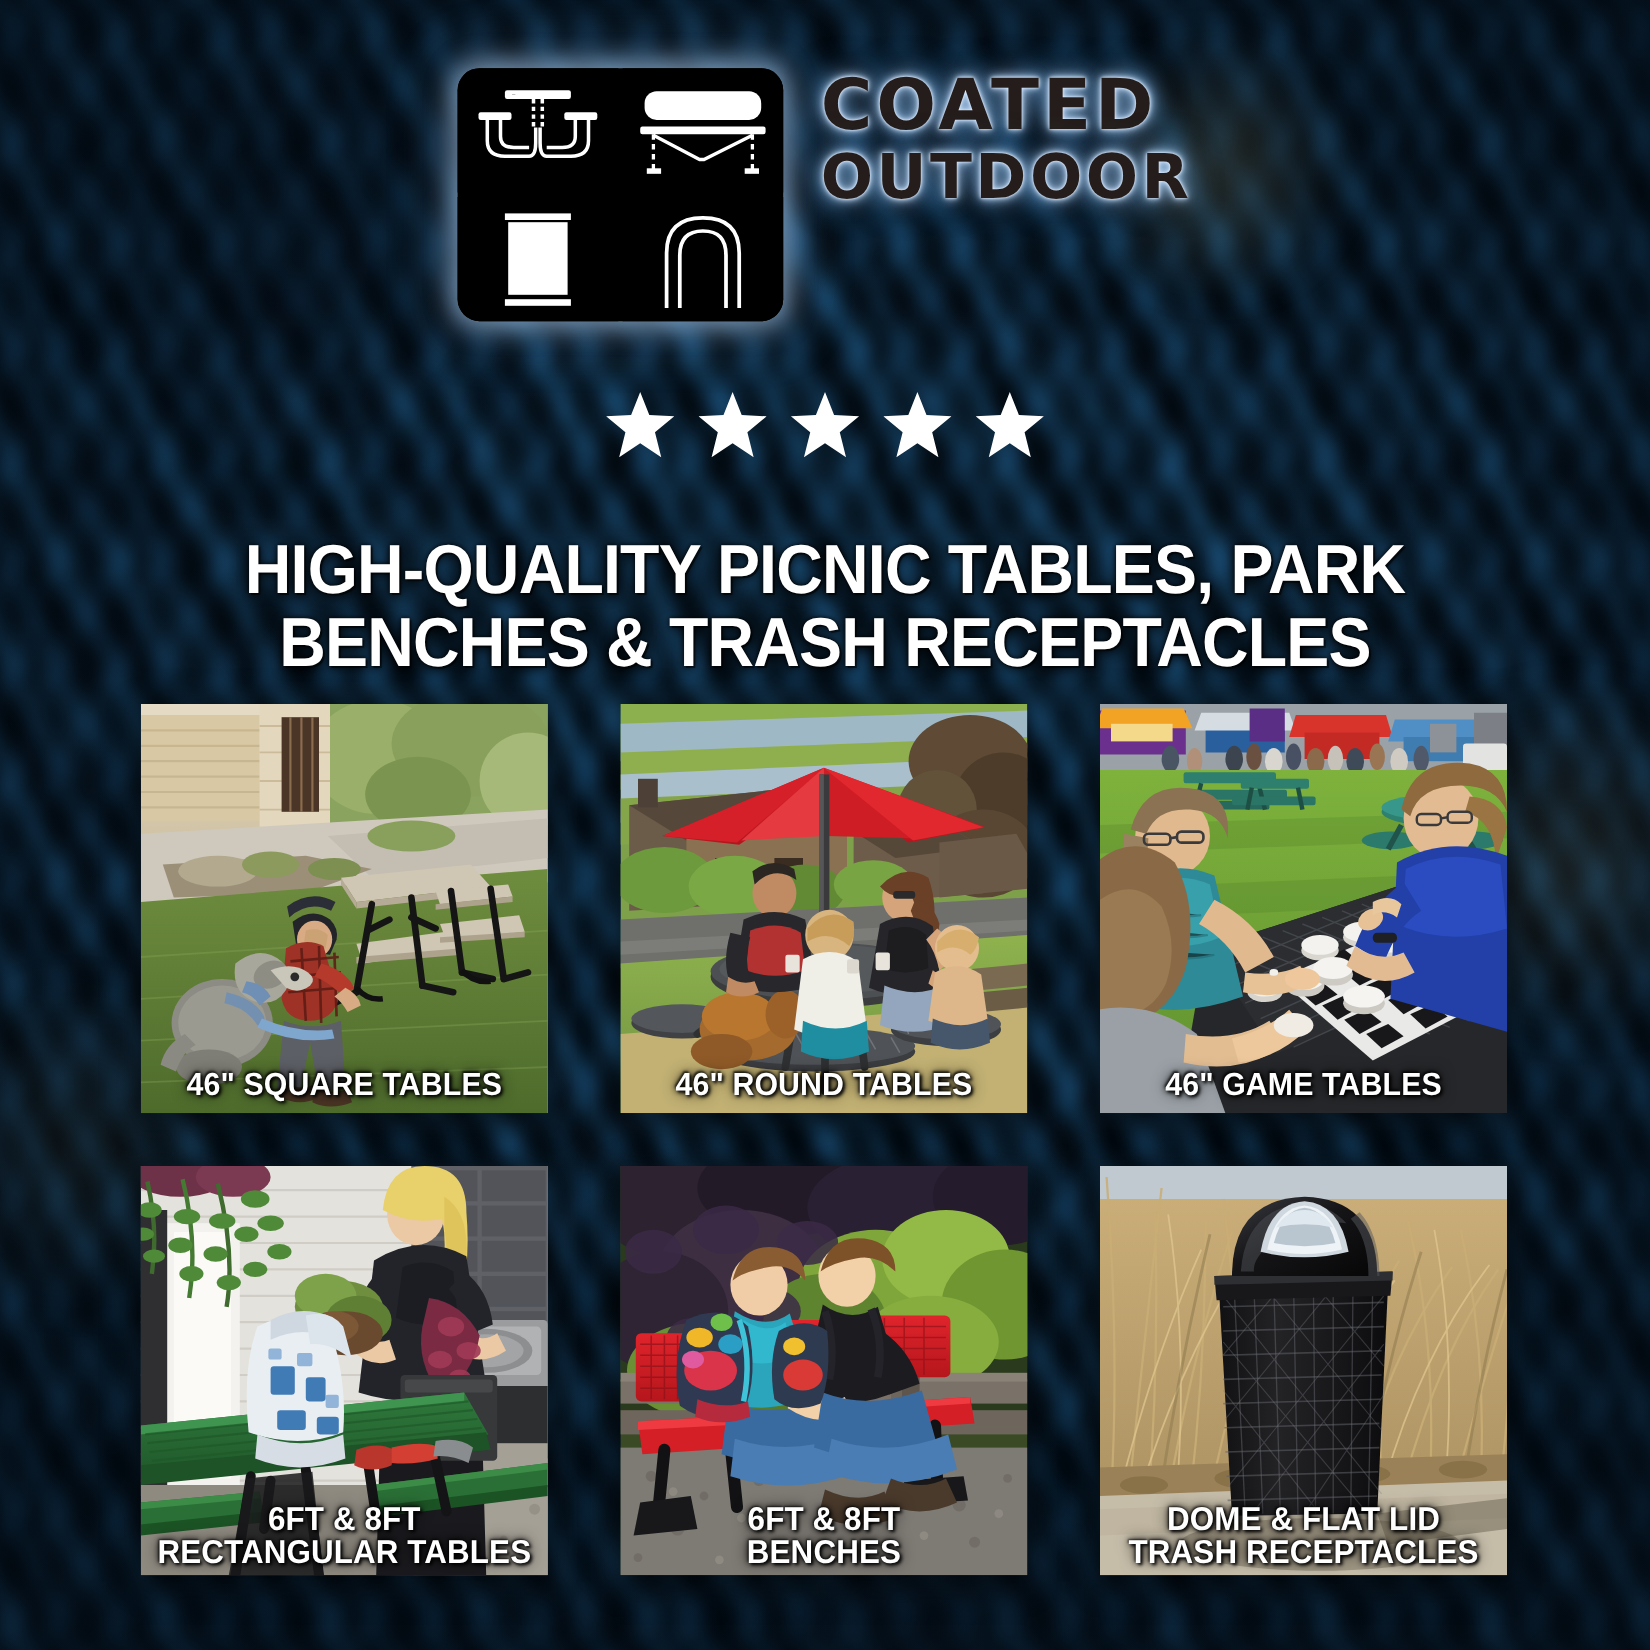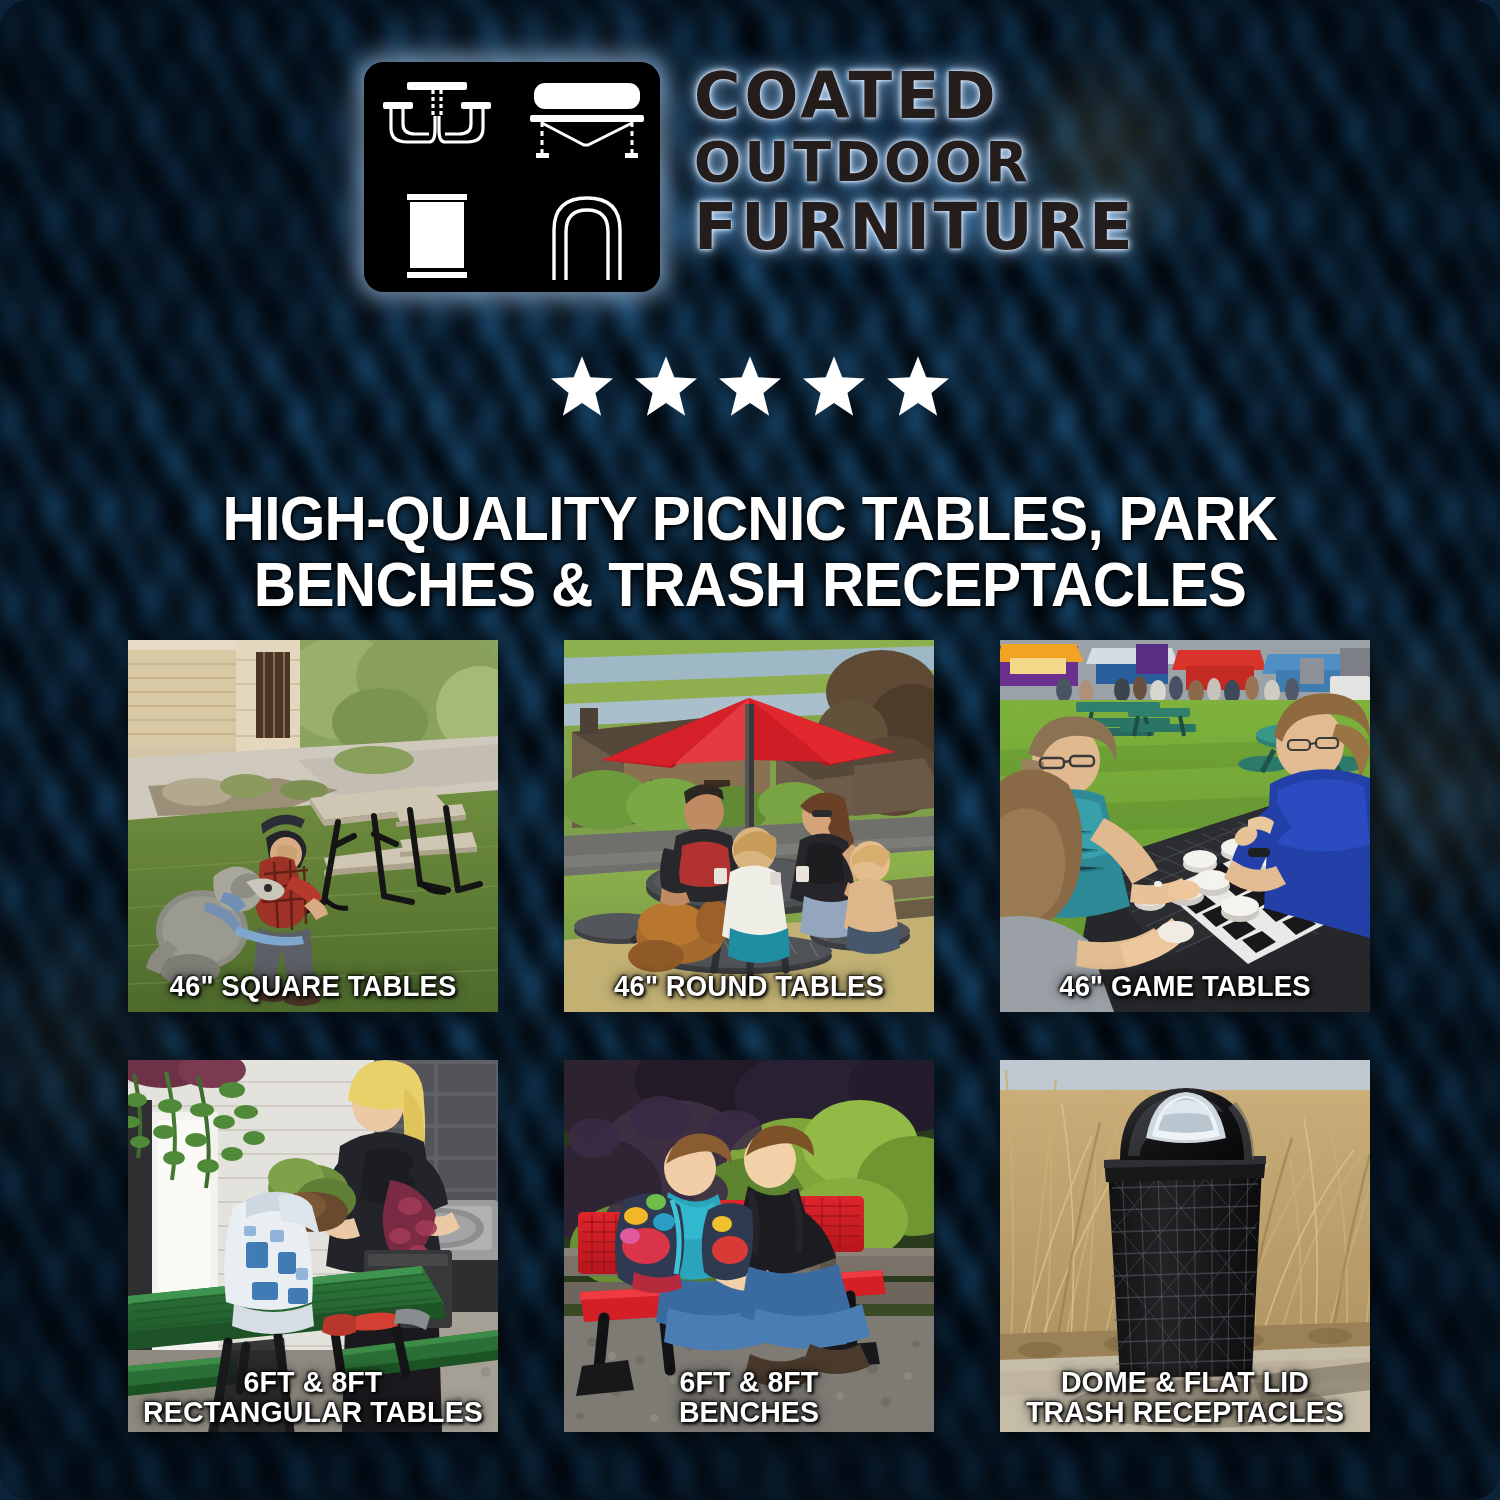--- a/index.html
+++ b/index.html
@@ -1,21 +1,21 @@
 <!DOCTYPE html>
 <html><head>
 <meta charset="utf-8">
 <style>
   html,body{margin:0;padding:0;}
   body{
     width:1500px;height:1500px;overflow:hidden;
     font-family:"Liberation Sans",sans-serif;
     background:#0b2238;
   }
-  .stage{position:relative;width:1500px;height:1500px;overflow:hidden;border-radius:29px;}
+  .stage{position:relative;width:1500px;height:1500px;overflow:hidden;}
 
   
   .bg{position:absolute;inset:-60px;}
   .bg-base{position:absolute;inset:0;background:
      radial-gradient(ellipse 900px 620px at 48% 34%, #123a5c 0%, #0d2c48 40%, #081a2b 75%, #04101c 100%);}
   .bg-mesh{position:absolute;inset:0;
     background-image:
       repeating-linear-gradient(58deg, rgba(4,16,28,.92) 0 22px, rgba(28,82,124,.62) 22px 56px, rgba(4,16,28,.92) 56px 78px),
       repeating-linear-gradient(-58deg, rgba(3,13,24,.88) 0 24px, rgba(24,74,116,.55) 24px 58px, rgba(3,13,24,.88) 58px 82px);
     background-size:150px 150px,150px 150px;
@@ -163,21 +163,20 @@
         <svg width="86" height="96" viewBox="0 0 86 96" fill="none" stroke="#fff" stroke-width="3.4">
           <path d="M10 92 L10 42 Q10 10 43 10 Q76 10 76 42 L76 92"></path>
           <path d="M22 92 L22 44 Q22 22 43 22 Q64 22 64 44 L64 92"></path>
         </svg>
       </div>
     </div>
 
     <div class="logo-words">
       <div class="lw lw1">COATED</div>
       <div class="lw lw2">OUTDOOR</div>
-      <div class="lw lw3">FURNITURE</div>
     </div>
   </div>
 
   <div class="stars">
     <svg class="star" viewBox="0 0 24 23">
         <polygon points="12,0 15.2,8.1 24,8.6 17.2,14.2 19.4,23 12,18.1 4.6,23 6.8,14.2 0,8.6 8.8,8.1" fill="#fff"></polygon>
       </svg>
     <svg class="star" viewBox="0 0 24 23">
         <polygon points="12,0 15.2,8.1 24,8.6 17.2,14.2 19.4,23 12,18.1 4.6,23 6.8,14.2 0,8.6 8.8,8.1" fill="#fff"></polygon>
       </svg>

